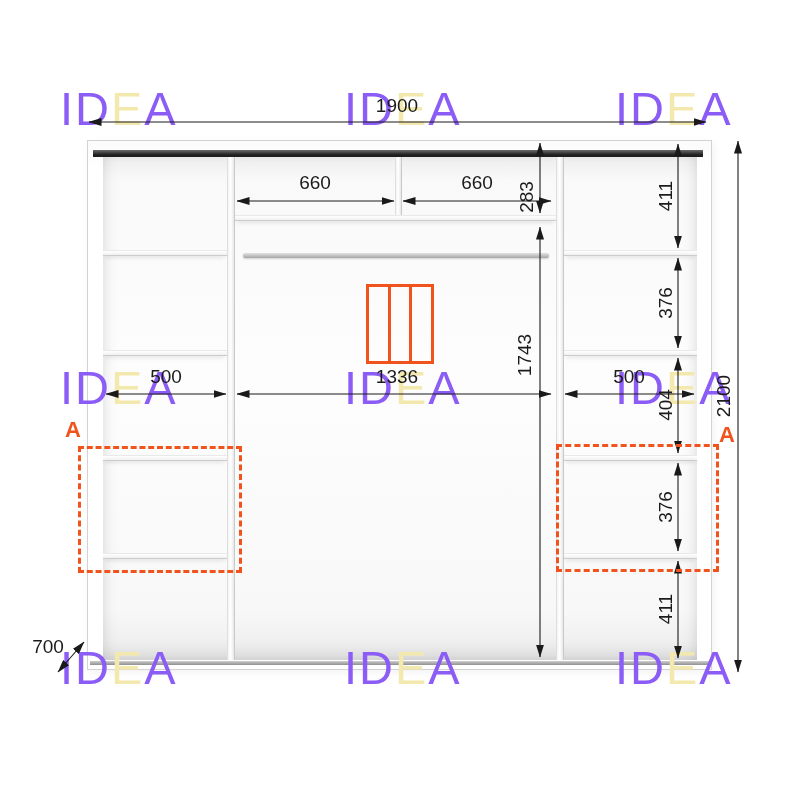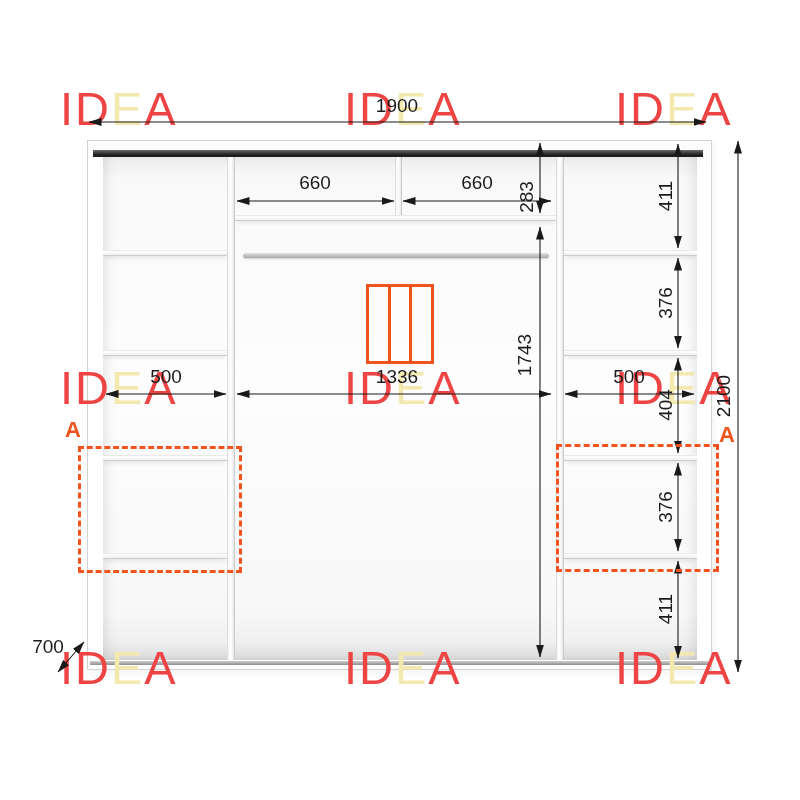--- a/index.html
+++ b/index.html
@@ -6,21 +6,21 @@
   html,body { background:#ffffff; }
   #stage {
     position:relative; width:800px; height:800px; background:#ffffff;
     font-family:"Liberation Sans", sans-serif; overflow:hidden;
   }
   
   .watermark {
     position:absolute; z-index:2; font-size:47px; line-height:1;
     letter-spacing:2px; font-weight:400; user-select:none; white-space:nowrap;
   }
-  .wm-g { color:#ef4444; }
+  .wm-g { color:#8b5cf6; }
   .wm-y { color:#f3e9ae; }
   
   .cab { position:absolute; z-index:1; }
   .cab-outer {
     left:87px; top:140px; width:625px; height:530px;
     background:linear-gradient(180deg,#fbfbfb,#ffffff 30px);
     border:1px solid #d3d3d3;
     box-shadow:2px 3px 8px rgba(0,0,0,0.05);
   }
   .top-strip {

